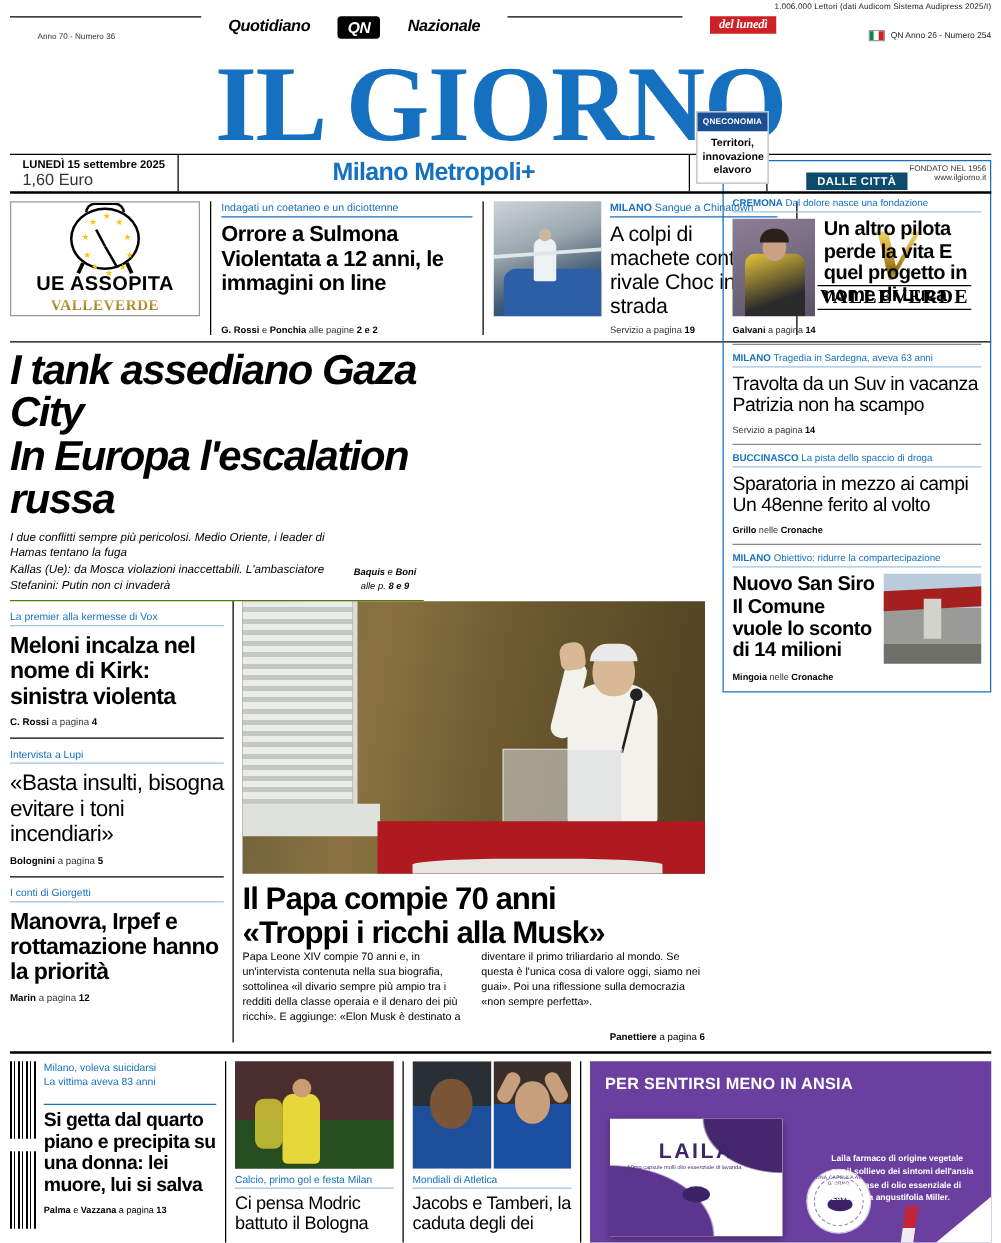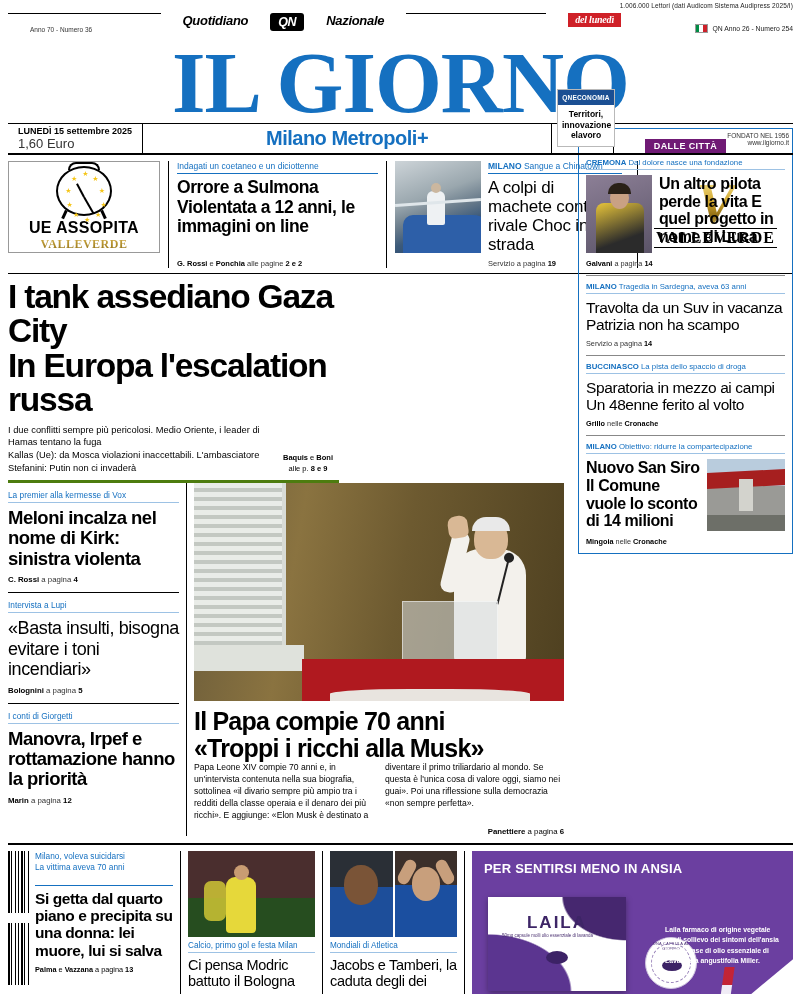--- a/index.html
+++ b/index.html
@@ -117,21 +117,21 @@
           background: linear-gradient(180deg,#f3dd84 0%,#cfa52c 45%,#8d6a13 75%,#e8cf72 100%);
           -webkit-background-clip: text; background-clip: text; color: transparent; font-style: italic; }
   .vv-name { font-family: "Liberation Serif", serif; font-weight: bold; font-size: 16px; letter-spacing: 1px; border-top: 1.5px solid #000; border-bottom: 1.5px solid #000; padding: 0 2px; }
 
   
   .main { display: flex; margin-top: 6px; }
   .col-left { width: 178px; padding-right: 7px; }
   .col-center { flex: 1; padding: 0 7px; border-left: 1px solid #000; }
   .col-right { width: 222px; padding-left: 7px; }
 
-  .lead { padding-bottom: 6px; border-bottom: 3px solid #4d7c0f; }
+  .lead { padding-bottom: 6px; border-bottom: 1px solid #4d7c0f; font-style: italic; }
   .lead h1 { font-size: 33.5px; line-height: 1.02; font-weight: bold; letter-spacing: -1.2px; }
   .lead-sub { display: flex; gap: 8px; align-items: flex-end; margin-top: 7px; }
   .lead-sub p { font-size: 9.3px; line-height: 1.35; flex: 1; }
   .lead-by { width: 62px; text-align: center; font-size: 7.5px; line-height: 1.4; }
   .lead-by b { font-size: 7.5px; }
 
   .art { padding: 7px 0 8px; border-bottom: 1px solid #000; }
   .art:last-child { border-bottom: none; }
   .kick { font-size: 8.3px; color: #1570c0; border-bottom: 1px solid #9dc2e4; padding-bottom: 2px; margin-bottom: 5px; }
   .h-bold { font-size: 18.5px; font-weight: bold; line-height: 1.1; letter-spacing: -.5px; }
@@ -160,21 +160,21 @@
   .center-head .l1 { font-size: 25px; font-weight: bold; letter-spacing: -.8px; line-height: 1.06; }
   .center-head .l2 { font-size: 25px; font-weight: bold; letter-spacing: -.8px; line-height: 1.06; }
   .center-body { display: flex; gap: 12px; margin-top: 0; }
   .center-body p { flex: 1; font-size: 8.6px; line-height: 1.4; }
   .center-by { text-align: right; font-size: 7.8px; margin-top: 6px; }
   .center-by b { color: #000; }
 
   
   .citybox { border: 1px solid #1570c0; padding: 6px 7px 7px; }
   .city-tag { text-align: center; margin-bottom: 5px; }
-  .city-tag span { background: #701a75; color: #fff; font-size: 9px; font-weight: bold; padding: 2px 9px; letter-spacing: .4px; }
+  .city-tag span { background: #0c4a6e; color: #fff; font-size: 9px; font-weight: bold; padding: 2px 9px; letter-spacing: .4px; }
   .city-item { padding-top: 6px; }
   .city-item + .city-item { border-top: 1px solid #888; margin-top: 7px; }
   .row-photo { display: flex; gap: 7px; }
   .thumb-rider { width: 66px; height: 78px; flex: none; background: linear-gradient(160deg,#8c7f96,#5b5468); position: relative; overflow: hidden; }
   .thumb-rider .suit { position: absolute; bottom: 0; left: 10px; right: 8px; height: 50px; background: linear-gradient(160deg,#e8c53a,#2b2b2b 70%); border-radius: 8px 8px 0 0; }
   .thumb-rider .hd { position: absolute; top: 12px; left: 24px; width: 19px; height: 22px; background: #c9a184; border-radius: 50%; }
   .thumb-rider .hr { position: absolute; top: 8px; left: 22px; width: 23px; height: 11px; background: #2a2118; border-radius: 10px 10px 0 0; }
   .thumb-stadium { width: 78px; height: 72px; flex: none; background: linear-gradient(180deg,#b9ccdd 0 38%,#9a9a96 38% 78%,#6d6f68 78%); position: relative; overflow: hidden; }
   .thumb-stadium .roof { position: absolute; top: 12px; left: -6px; right: -6px; height: 16px; background: #a61f1f; transform: rotate(-3deg); }
   .thumb-stadium .tower { position: absolute; top: 20px; left: 32px; width: 14px; height: 32px; background: #d3d3cd; }
@@ -479,21 +479,21 @@
   </div>
 
   <div class="bottom">
     <div class="bt-left">
       <div class="barcodes">
         <div class="barcode"></div>
         <div class="barcode"></div>
       </div>
       <div class="txt">
         <div class="bt-kick">
-          <span>Milano, voleva suicidarsi</span><br><span>La vittima aveva 70 anni</span>
+          <span>Milano, voleva suicidarsi</span><br><span>La vittima aveva 83 anni</span>
         </div>
         <div class="bt-head">Si getta dal quarto piano e precipita su una donna: lei muore, lui si salva</div>
         <div class="bt-by">
           <b>Palma</b><span> e </span><b>Vazzana</b><span> a pagina </span><b>13</b>
         </div>
       </div>
     </div>
 
     <div class="bt-sport">
       <div class="sp-photo a">

